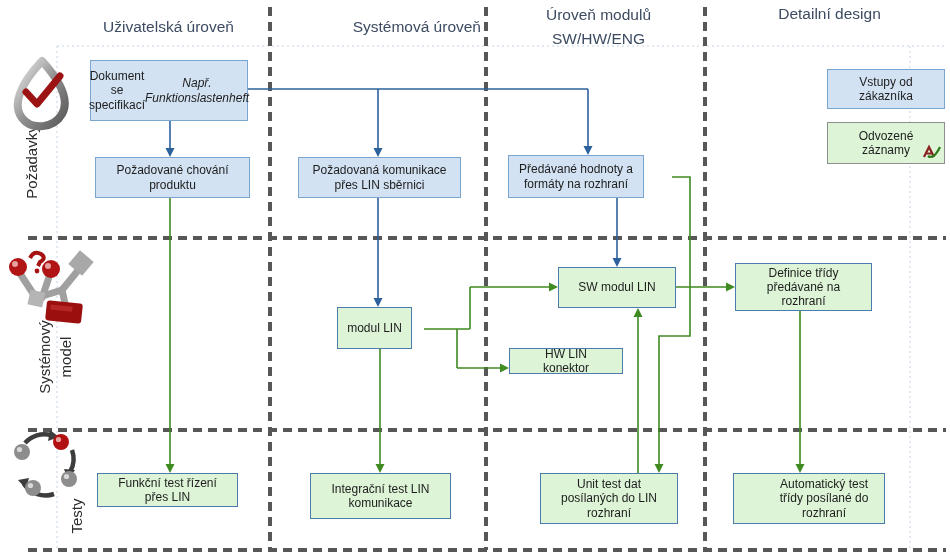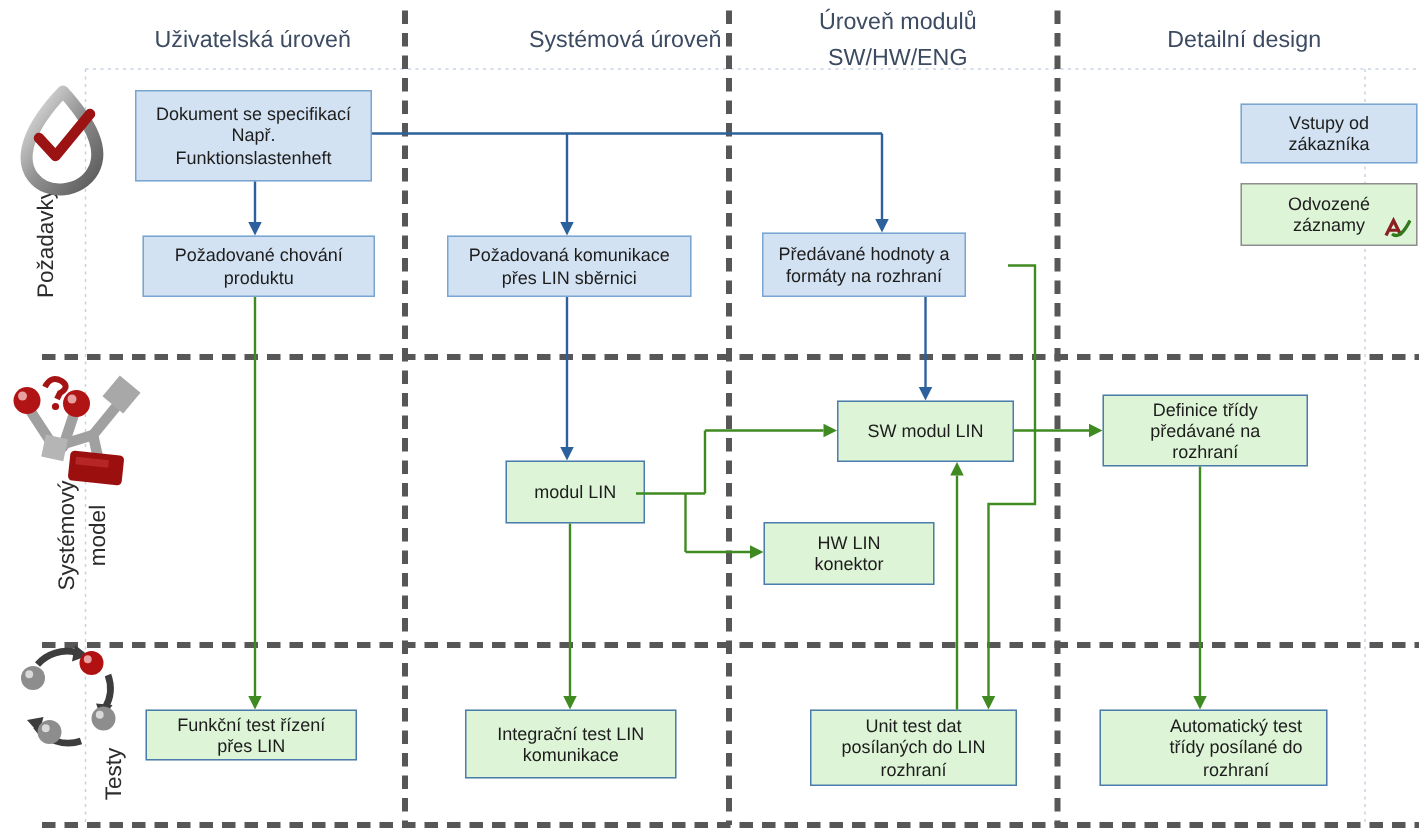--- a/index.html
+++ b/index.html
@@ -12,28 +12,28 @@
     color:var(--header-text);white-space:pre-line;
   }
   .row-label{
     position:absolute;transform:translate(-50%,-50%) rotate(-90deg);
     font-size:15px;line-height:1.4;color:var(--label-text);
     text-align:center;white-space:pre-line;
   }
   .icon{position:absolute;}
   .box{
     position:absolute;box-sizing:border-box;
-    display:flex;flex-direction:column;align-items:center;justify-content:center;
+    display:flex;align-items:center;justify-content:center;
     text-align:center;font-size:12px;line-height:1.18;white-space:pre-line;
     padding:2px;color:var(--box-text);
   }
   .box.req{background:var(--requirement-fill);border:1px solid var(--requirement-border);}
   .box.grn{background:var(--derived-fill);border:1px solid var(--derived-border);}
   .box.legend-grn{border-color:var(--legend-derived-border);justify-content:center;}
-  .box .note{white-space:pre-line;text-align:center;}
+  .box .note{font-style:italic;white-space:pre-line;text-align:center;}
   .sig-icon{position:absolute;right:3px;bottom:1px;}
   svg.layer{position:absolute;left:0;top:0;pointer-events:none;}
   .cb{stroke:var(--blue-connector);stroke-width:1.6;fill:none;}
   .cg{stroke:var(--green-connector);stroke-width:1.6;fill:none;}
   .ab{fill:var(--blue-connector);}
   .ag{fill:var(--green-connector);}
   .dash{stroke:var(--dashed-divider);stroke-width:4;stroke-dasharray:9 6;fill:none;}
   .thin{stroke:var(--grid-line);stroke-width:1;stroke-dasharray:2 3;fill:none;}
   .arc{stroke:#3d3d3d;stroke-width:4.5;fill:none;}
 </style>
@@ -51,21 +51,21 @@
     <path class="dash" d="M705 7 V550"></path>
     <path class="dash" d="M28 238 H946"></path>
     <path class="dash" d="M28 430 H946"></path>
     <path class="dash" d="M28 550 H946"></path>
   </svg>
 
   <div class="col-header" style="left:66px;top:15px;width:205px;">Uživatelská úroveň</div>
   <div class="col-header" style="left:276px;top:15px;width:205px;text-align:right;">Systémová úroveň</div>
   <div class="col-header" style="left:492px;top:3px;width:213px;">Úroveň modulů
 SW/HW/ENG</div>
-  <div class="col-header" style="left:712px;top:15px;width:235px;">Detailní design</div>
+  <div class="col-header" style="left:712px;top:2px;width:235px;">Detailní design</div>
 
   <div class="row-label" style="left:31px;top:162px;">Požadavky</div>
   <div class="row-label" style="left:55px;top:357px;">Systémový
 model</div>
   <div class="row-label" style="left:76px;top:516px;">Testy</div>
 
   <span class="icon" style="left:6px;top:56px;">
     <svg width="70" height="80" viewBox="0 0 70 80">
       <defs>
         <linearGradient id="met" x1="0" y1="0" x2="1" y2="1">
@@ -123,23 +123,23 @@
     <span class="note">Např.
 Funktionslastenheft</span>
   </div>
   <div class="box req" style="left:95px;top:157px;width:155px;height:41px;">Požadované chování
 produktu</div>
   <div class="box req" style="left:298px;top:157px;width:163px;height:41px;">Požadovaná komunikace
 přes LIN sběrnici</div>
   <div class="box req" style="left:508px;top:155px;width:136px;height:43px;">Předávané hodnoty a
 formáty na rozhraní</div>
 
-  <div class="box grn" style="left:337px;top:307px;width:93px;height:42px;">modul LIN</div>
+  <div class="box grn" style="left:337px;top:307px;width:75px;height:42px;">modul LIN</div>
   <div class="box grn" style="left:558px;top:267px;width:118px;height:41px;">SW modul LIN</div>
-  <div class="box grn" style="left:509px;top:348px;width:114px;height:42px;">HW LIN
+  <div class="box grn" style="left:509px;top:348px;width:114px;height:26px;">HW LIN
 konektor</div>
   <div class="box grn" style="left:735px;top:263px;width:137px;height:48px;">Definice třídy
 předávané na
 rozhraní</div>
   <div class="box grn" style="left:97px;top:473px;width:141px;height:34px;">Funkční test řízení
 přes LIN</div>
   <div class="box grn" style="left:310px;top:473px;width:141px;height:46px;">Integrační test LIN
 komunikace</div>
   <div class="box grn" style="left:540px;top:473px;width:138px;height:51px;">Unit test dat
 posílaných do LIN

